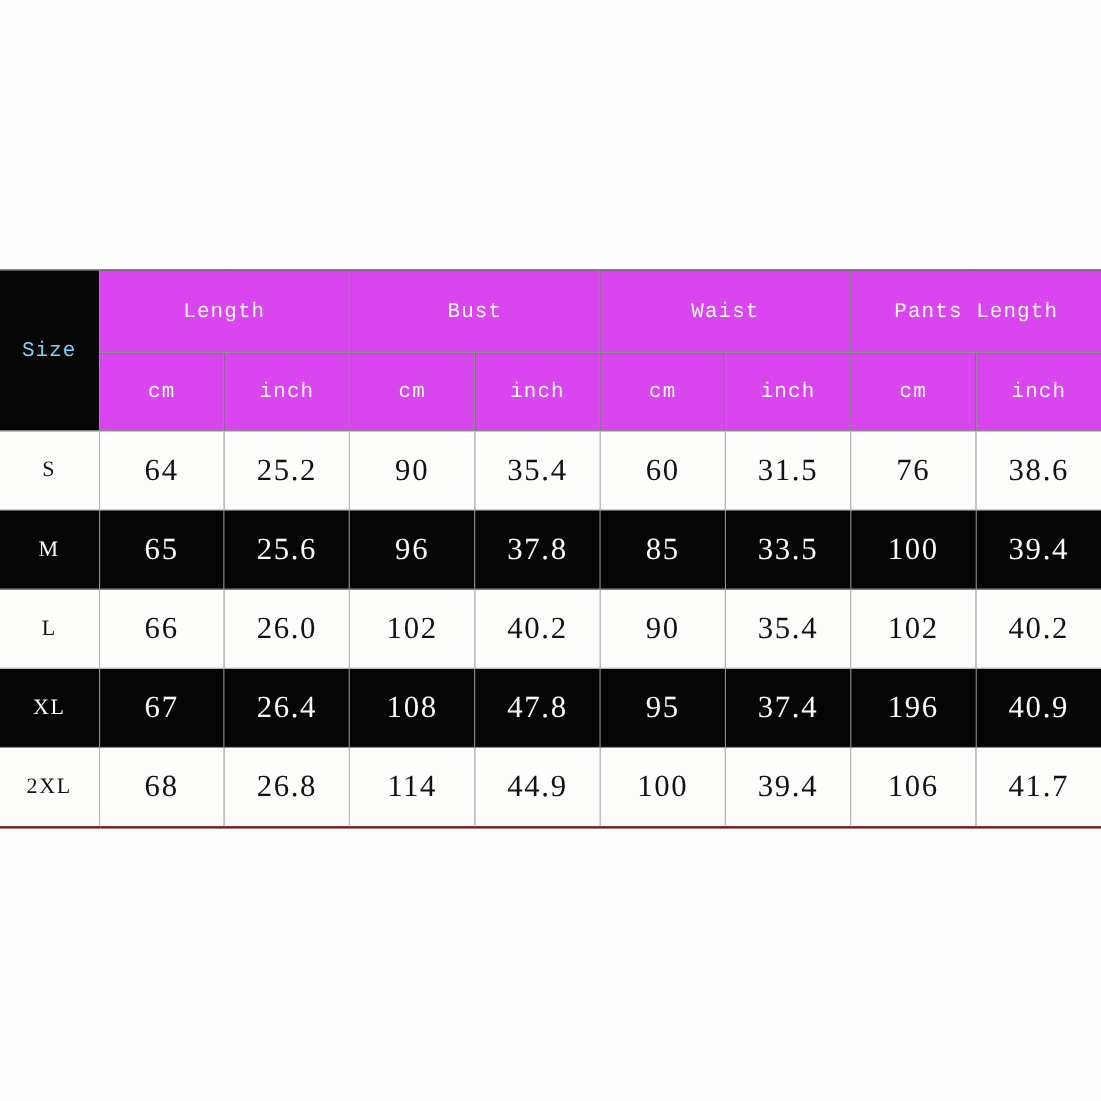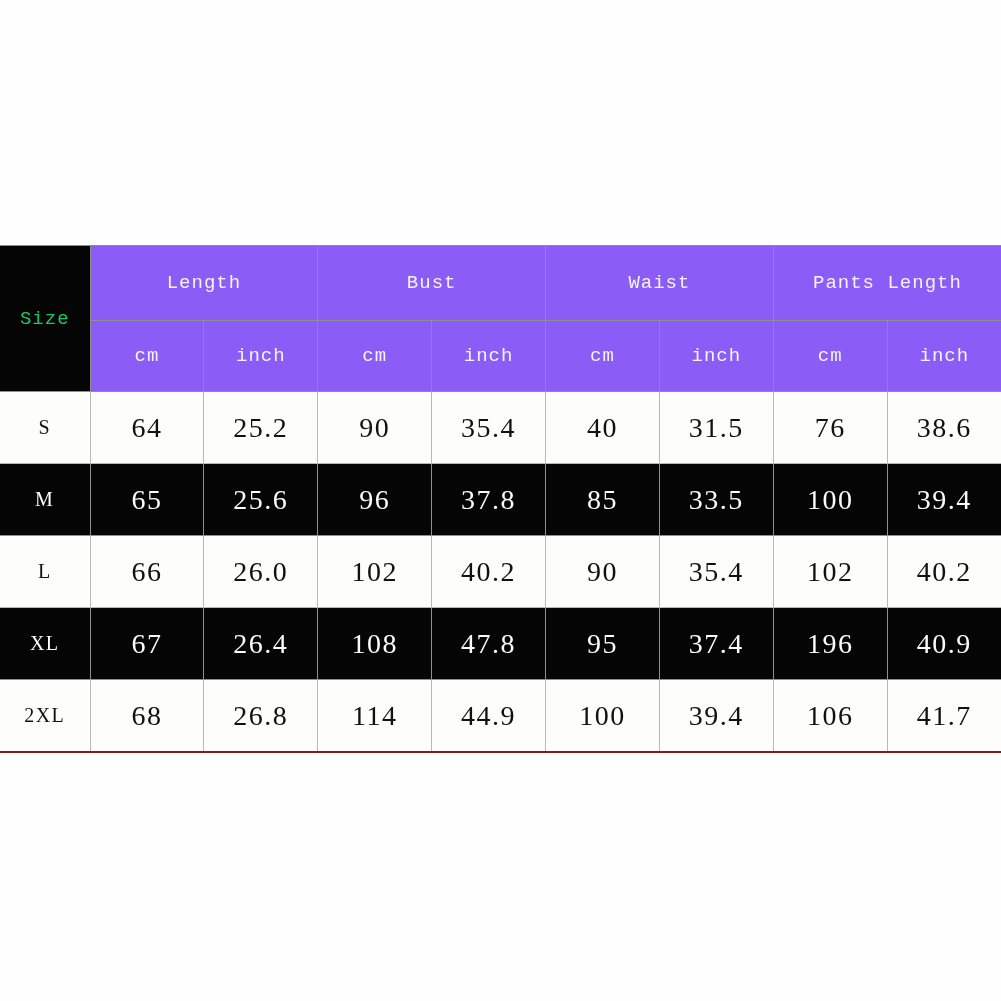--- a/index.html
+++ b/index.html
@@ -39,31 +39,31 @@
     text-align: center;
     vertical-align: middle;
     font-weight: normal;
   }
   
   col.c-size   { width: 90px; }
   col.c-data   { width: 113.875px; }
 
   
   .hdr-row1 td, .hdr-row2 td {
-    background: #8b5cf6;
+    background: #d946ef;
     color: #f4f4f4;
     font-family: "Liberation Mono", "DejaVu Sans Mono", monospace;
     font-size: 19px;
     letter-spacing: 1px;
   }
   .hdr-row1 td { height: 74px; }
   .hdr-row2 td { height: 70px; }
   td.size-cell-head {
     background: #050505;
-    color: #22c55e;
+    color: #7dd3fc;
     font-family: "Liberation Mono", "DejaVu Sans Mono", monospace;
     font-size: 19px;
     letter-spacing: 1px;
   }
 
   
   tbody tr td {
     height: 71px;
     font-size: 28px;
     letter-spacing: 1.5px;
@@ -126,21 +126,21 @@
           <td>inch</td>
         </tr>
       </thead>
       <tbody>
         <tr class="row-light">
           <td class="sz">S</td>
           <td>64</td>
           <td>25.2</td>
           <td>90</td>
           <td>35.4</td>
-          <td>40</td>
+          <td>60</td>
           <td>31.5</td>
           <td>76</td>
           <td>38.6</td>
         </tr>
         <tr class="row-dark">
           <td class="sz">M</td>
           <td>65</td>
           <td>25.6</td>
           <td>96</td>
           <td>37.8</td>

